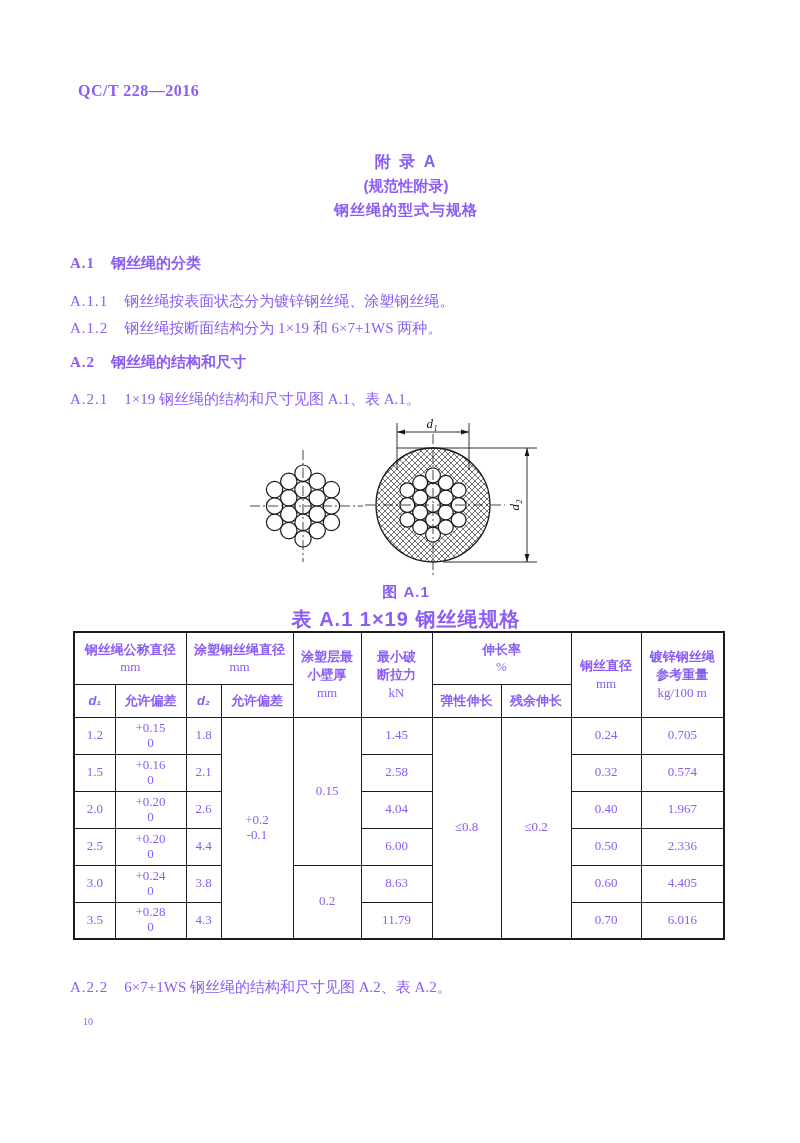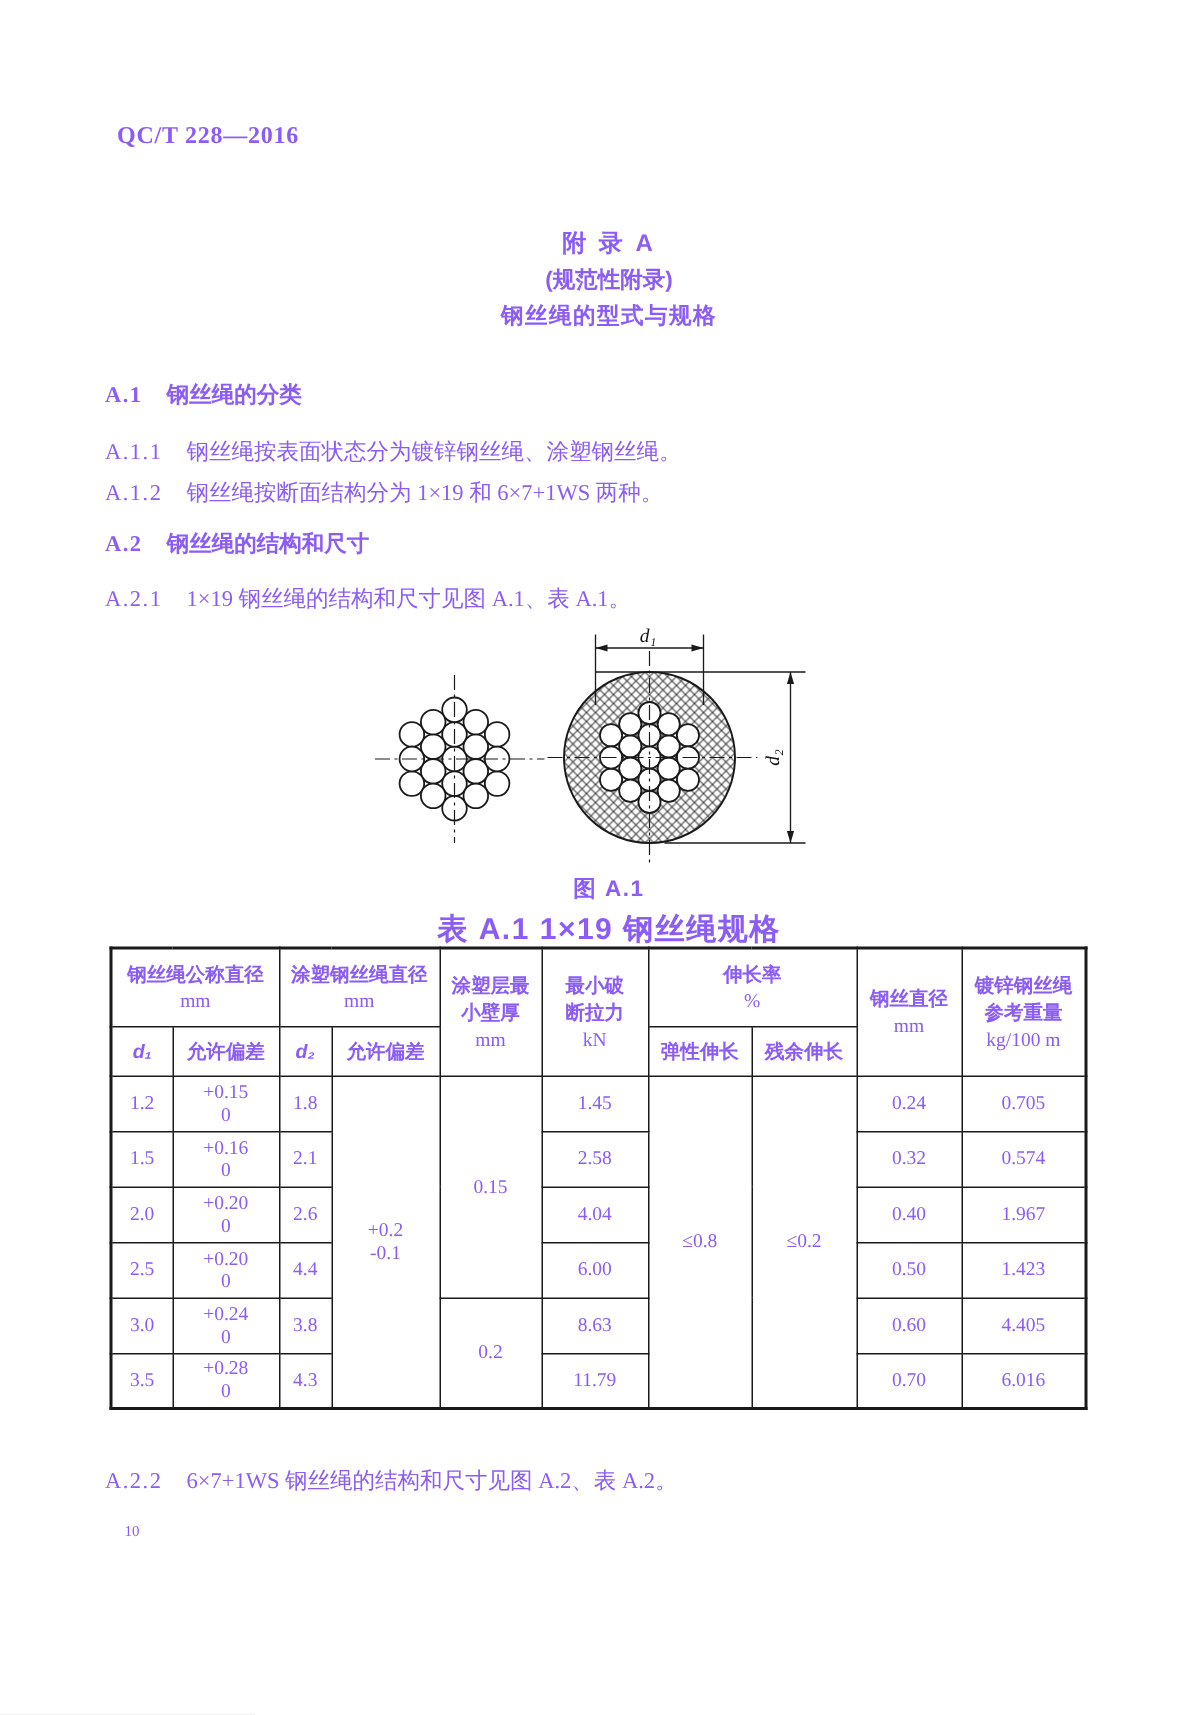--- a/index.html
+++ b/index.html
@@ -273,21 +273,21 @@
       </tr>
       <tr class="dr">
         <td>2.5</td>
         <td class="twoline">
             <span>+0.20</span>
             <span>0</span>
           </td>
         <td>4.4</td>
         <td>6.00</td>
         <td>0.50</td>
-        <td>1.423</td>
+        <td>2.336</td>
       </tr>
       <tr class="dr">
         <td>3.0</td>
         <td class="twoline">
             <span>+0.24</span>
             <span>0</span>
           </td>
         <td>3.8</td>
         <td rowspan="2">0.2</td>
         <td>8.63</td>

